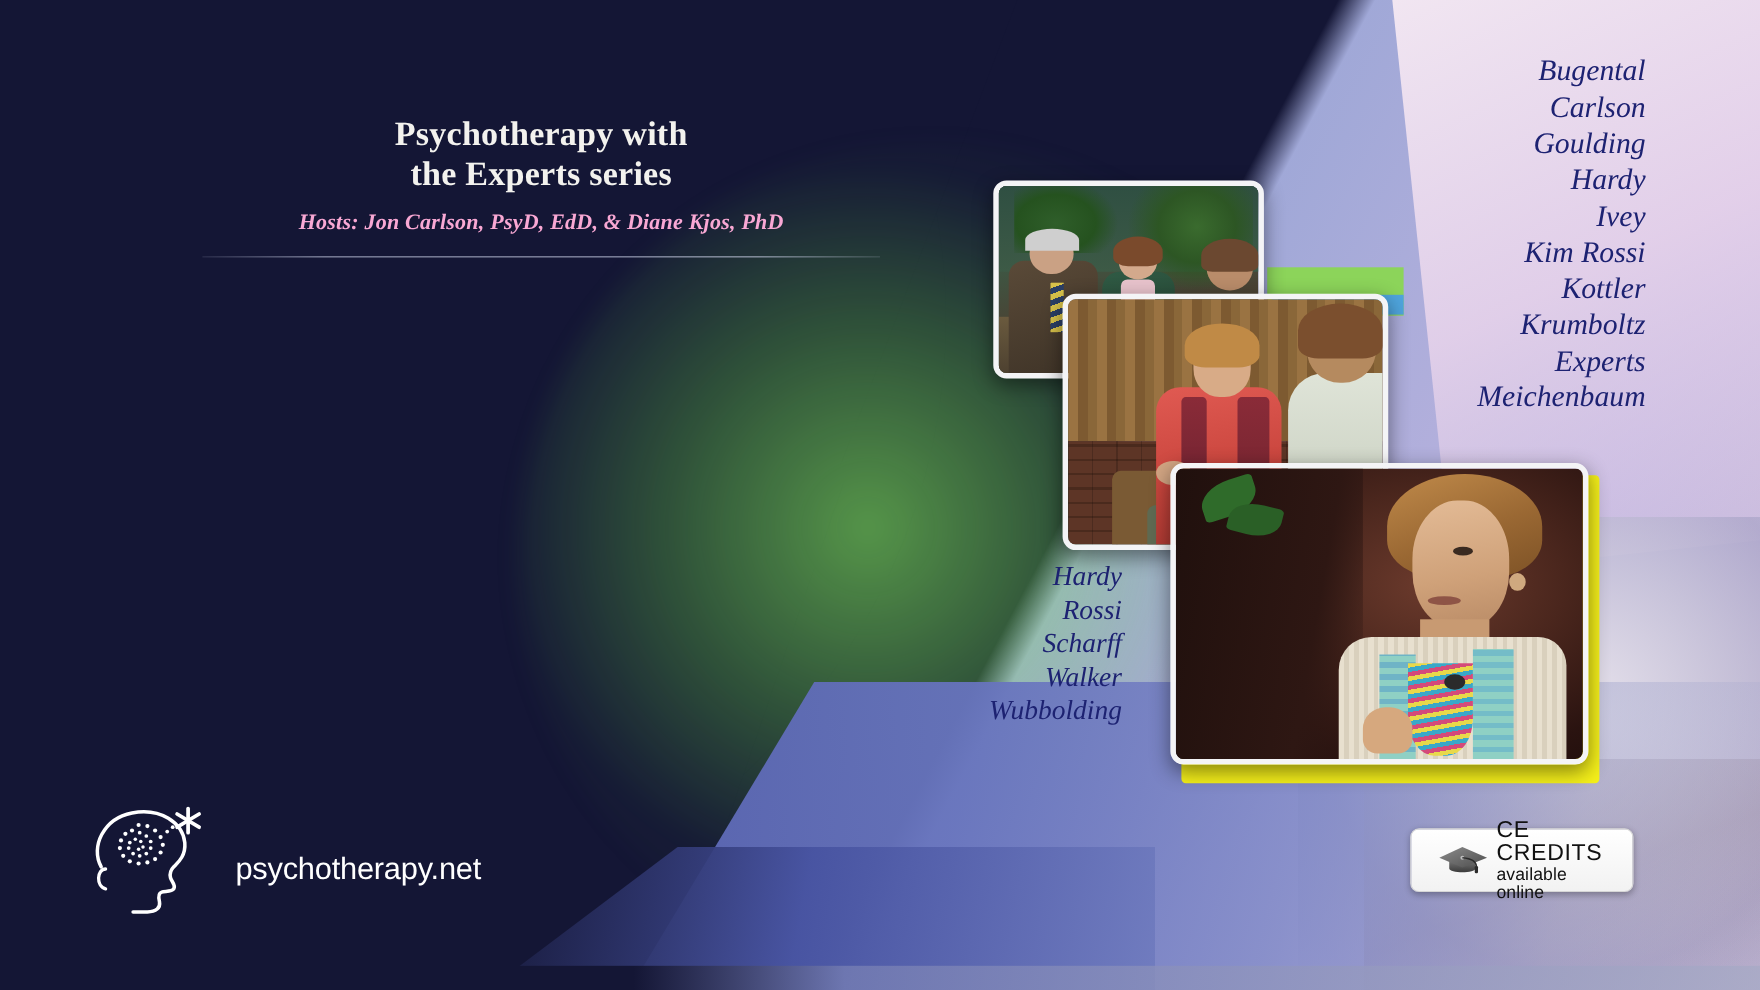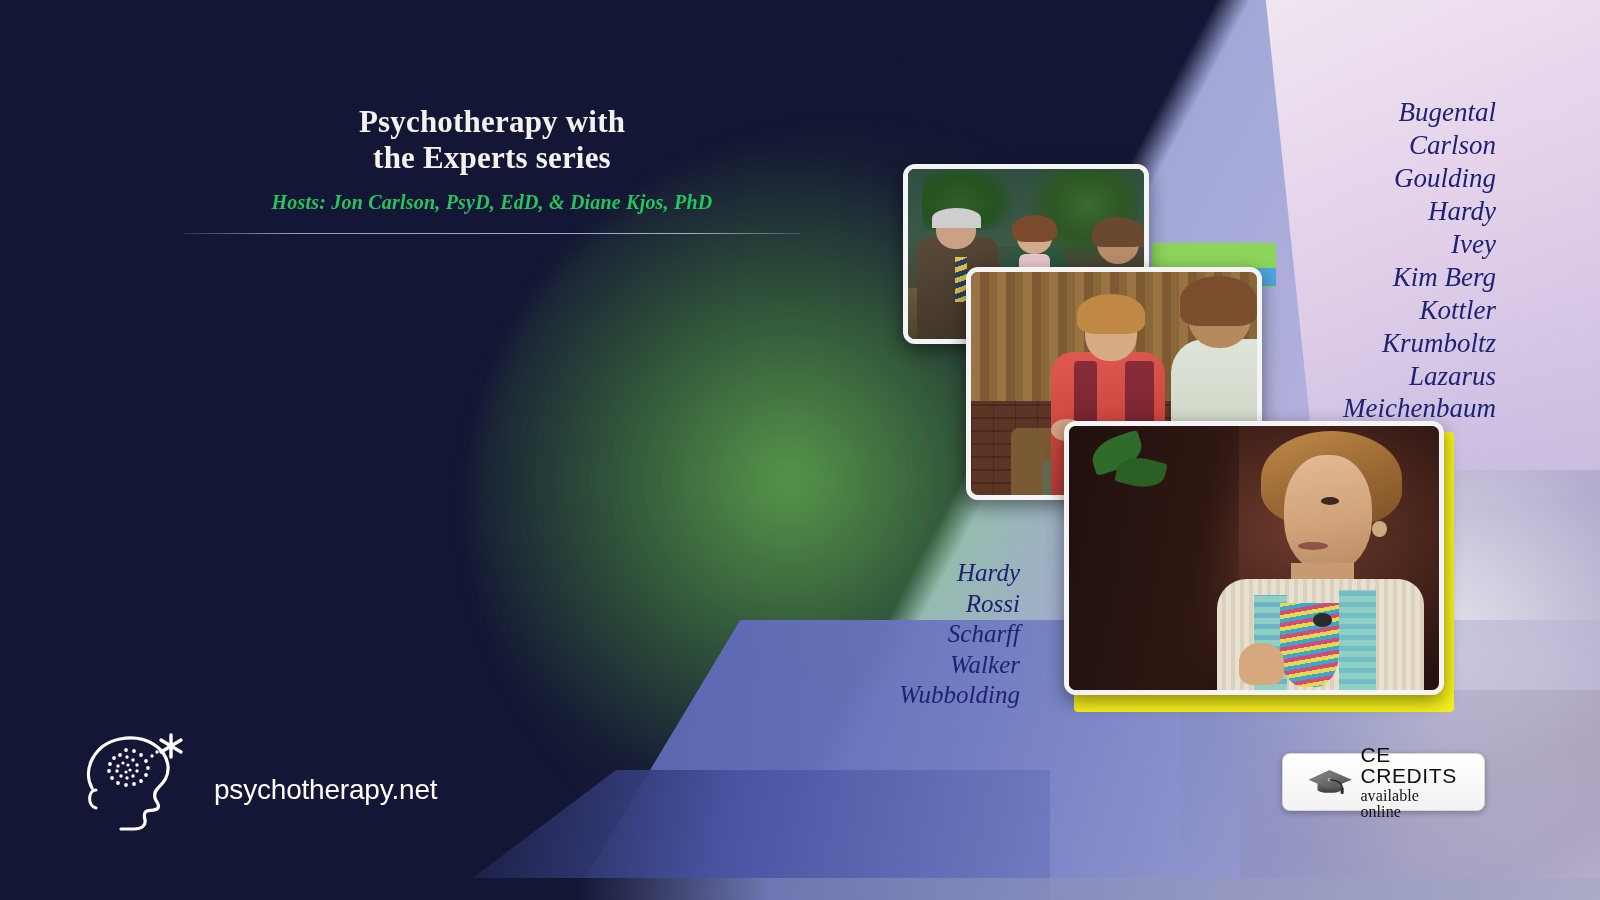--- a/index.html
+++ b/index.html
@@ -148,21 +148,21 @@
 
   
   .header { position:absolute; left:184px; top:104px; width:616px; text-align:center; }
   .hdr-title {
     font-family:"Liberation Serif", serif;
     font-weight:700; font-size:31px; line-height:1.17; color:#f3f2ee;
     letter-spacing:0.2px;
   }
   .hdr-hosts {
     font-family:"Liberation Serif", serif;
-    font-style:italic; font-weight:700; font-size:20px; color:#22c55e;
+    font-style:italic; font-weight:700; font-size:20px; color:#f9a8d4;
     margin-top:14px; letter-spacing:0.2px;
   }
   .hdr-rule {
     margin-top:19px; height:1px;
     background:linear-gradient(90deg, rgba(190,196,220,0.15), rgba(200,206,228,0.75) 18%, rgba(200,206,228,0.8) 82%, rgba(190,196,220,0.2));
   }
 
   
   .title-block { position:absolute; left:82px; top:326px; width:720px; }
   .t-line {
@@ -177,21 +177,21 @@
   .t3 { margin-top:34px; font-size:55px; white-space:nowrap; }
   .t3 .w-with { font-weight:400; font-size:46px; color:#f2f2f5; }
   .t3 .w-name { font-weight:700; }
   .t3 .w-deg  { font-weight:400; font-size:46px; }
 
   
   .names {
     position:absolute;
     font-family:"Liberation Serif", serif;
     font-style:italic; color:#1d2272;
-    text-align:right; line-height:1.22;margin-top:48px;
+    text-align:right; line-height:1.22;
   }
   .names-a { right:104px; top:48px; font-size:27px; }
   .names-b { left:820px; top:510px; width:200px; font-size:25px; }
   .names div { white-space:nowrap; }
 
   
   .accent-green {
     position:absolute; left:1152px; top:243px; width:124px; height:44px;
     background:#8cd45a;
   }
@@ -333,21 +333,21 @@
     border:1px solid #d6d6d6; border-radius:8px;
     box-shadow:0 2px 6px rgba(0,0,0,0.28);
     display:flex; align-items:center; padding:0 24px; gap:7px;
   }
   .ce-text { display:flex; flex-direction:column; line-height:1.0; }
   .ce-main {
     font-family:"Liberation Sans Narrow","Liberation Sans", sans-serif;
     font-size:21px; font-weight:400; color:#111; letter-spacing:0.6px;
   }
   .ce-sub {
-    font-family:Liberation Serif, serif;
+    font-family:Liberation Sans, sans-serif;
     font-size:16px; font-weight:400; color:#111; margin-top:2px; letter-spacing:0.1px;
   }
 </style>
 </head>
 <body>
 
 <div id="stage">
 
   <div class="bg-layer">
     <div class="field-right"></div>
@@ -385,24 +385,24 @@
     <div class="hdr-rule"></div>
   </div>
 
 
   <div class="names names-a">
     <div>Bugental</div>
     <div>Carlson</div>
     <div>Goulding</div>
     <div>Hardy</div>
     <div>Ivey</div>
-    <div>Kim Berg</div>
+    <div>Kim Rossi</div>
     <div>Kottler</div>
     <div>Krumboltz</div>
-    <div>Lazarus</div>
+    <div>Experts</div>
     <div>Meichenbaum</div>
   </div>
 
   <div class="names names-b">
     <div>Hardy</div>
     <div>Rossi</div>
     <div>Scharff</div>
     <div>Walker</div>
     <div>Wubbolding</div>
   </div>

